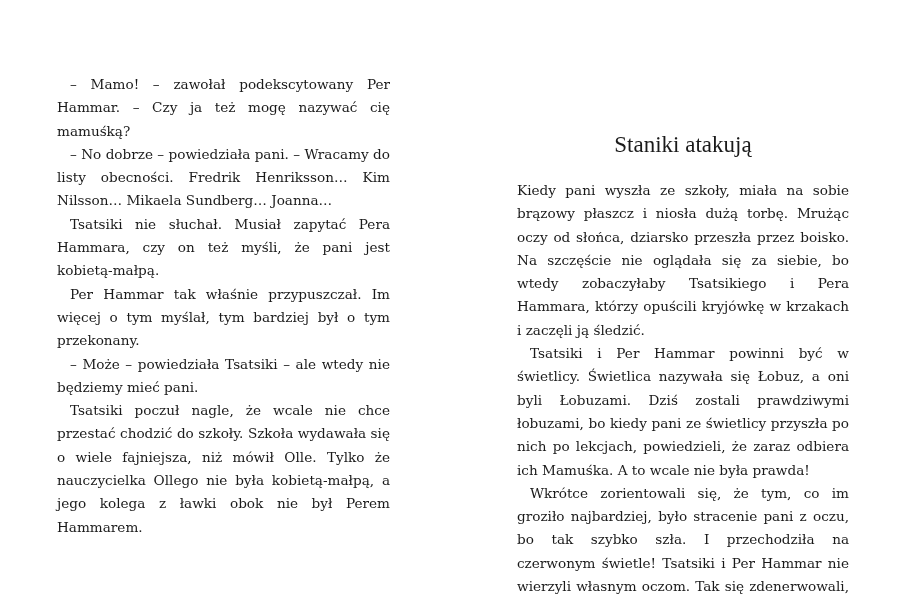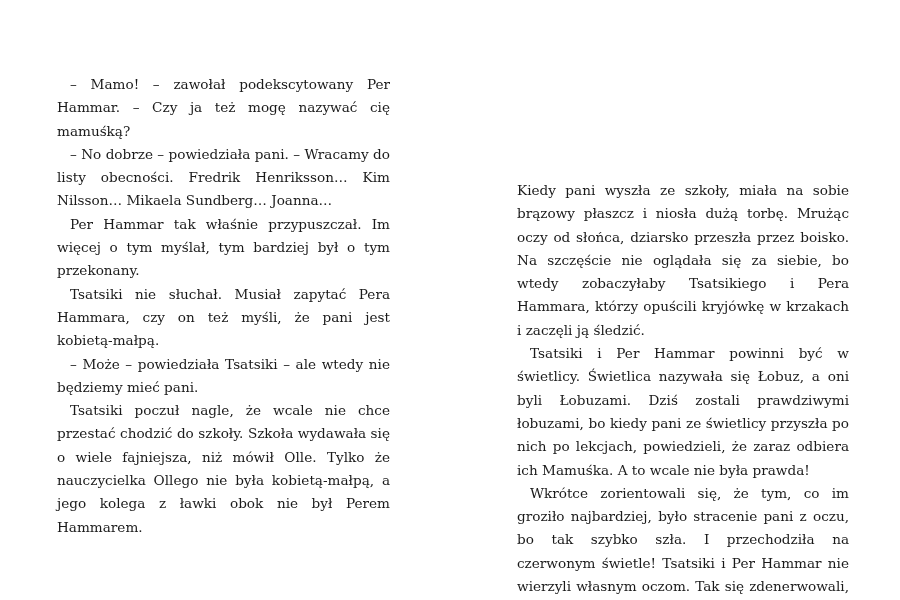--- a/index.html
+++ b/index.html
@@ -42,29 +42,30 @@
   </style>
 </head>
 <body>
 
 <div class="spread">
 
   <div class="page page-left">
     <div class="text-block left-block">
       <p>– Mamo! – zawołał podekscytowany Per Hammar. – Czy ja też mogę nazywać cię mamuśką?</p>
       <p>– No dobrze – powiedziała pani. – Wracamy do listy obecności. Fredrik Henriksson… Kim Nilsson… Mikaela Sundberg… Joanna…</p>
+      <p>Tsatsiki nie słuchał. Musiał zapytać Pera Hammara, czy on też myśli, że pani jest kobietą-małpą.</p>
       <p>Per Hammar tak właśnie przypuszczał. Im więcej o tym myślał, tym bardziej był o tym przekonany.</p>
-      <p>Tsatsiki nie słuchał. Musiał zapytać Pera Hammara, czy on też myśli, że pani jest kobietą-małpą.</p>
       <p>– Może – powiedziała Tsatsiki – ale wtedy nie będziemy mieć pani.</p>
       <p>Tsatsiki poczuł nagle, że wcale nie chce przestać chodzić do szkoły. Szkoła wydawała się o wiele fajniejsza, niż mówił Olle. Tylko że nauczycielka Ollego nie była kobietą-małpą, a jego kolega z ławki obok nie był Perem Hammarem.</p>
 
     </div>
   </div>
 
   <div class="page page-right">
+    <h1 class="chapter-title">Staniki atakują</h1>
     <div class="text-block right-block">
       <p class="noindent">Kiedy pani wyszła ze szkoły, miała na sobie brązowy płaszcz i niosła dużą torbę. Mrużąc oczy od słońca, dziarsko przeszła przez boisko. Na szczęście nie oglądała się za siebie, bo wtedy zobaczyłaby Tsatsikiego i Pera Hammara, którzy opuścili kryjówkę w krzakach i zaczęli ją śledzić.</p>
       <p>Tsatsiki i Per Hammar powinni być w świetlicy. Świetlica nazywała się Łobuz, a oni byli Łobuzami. Dziś zostali prawdziwymi łobuzami, bo kiedy pani ze świetlicy przyszła po nich po lekcjach, powiedzieli, że zaraz odbiera ich Mamuśka. A to wcale nie była prawda!</p>
       <p>Wkrótce zorientowali się, że tym, co im groziło najbardziej, było stracenie pani z oczu, bo tak szybko szła. I przechodziła na czerwonym świetle! Tsatsiki i Per Hammar nie wierzyli własnym oczom. Tak się zdenerwowali, że</p>
     </div>
     <div class="page-number">21</div>
   </div>
 
 </div>
 

